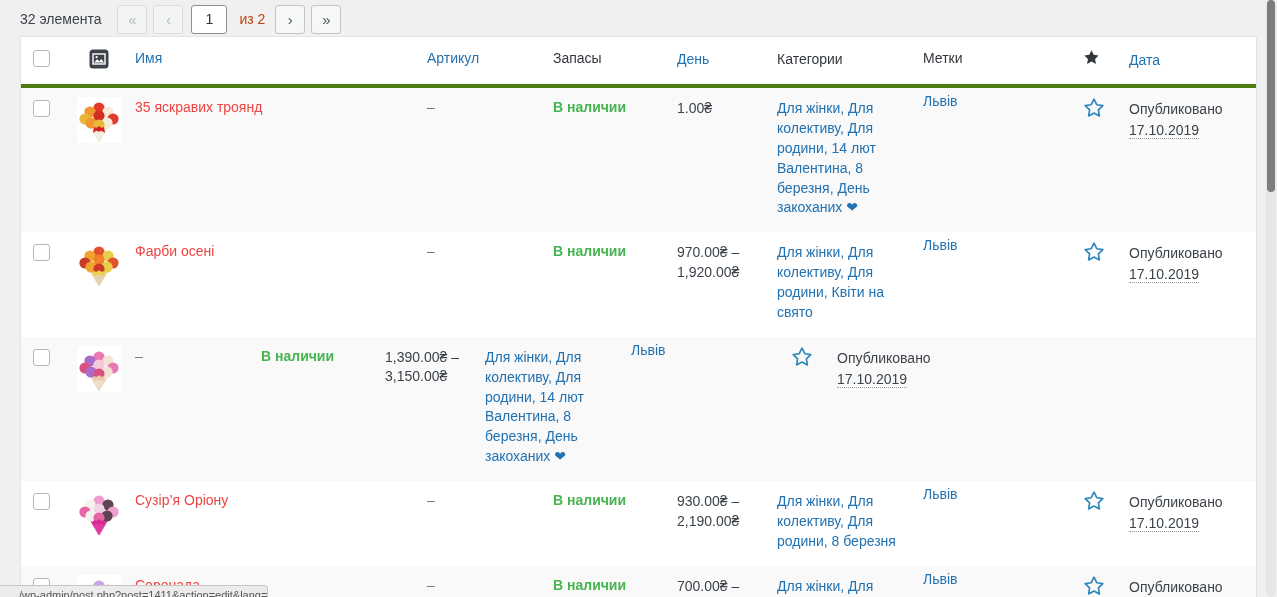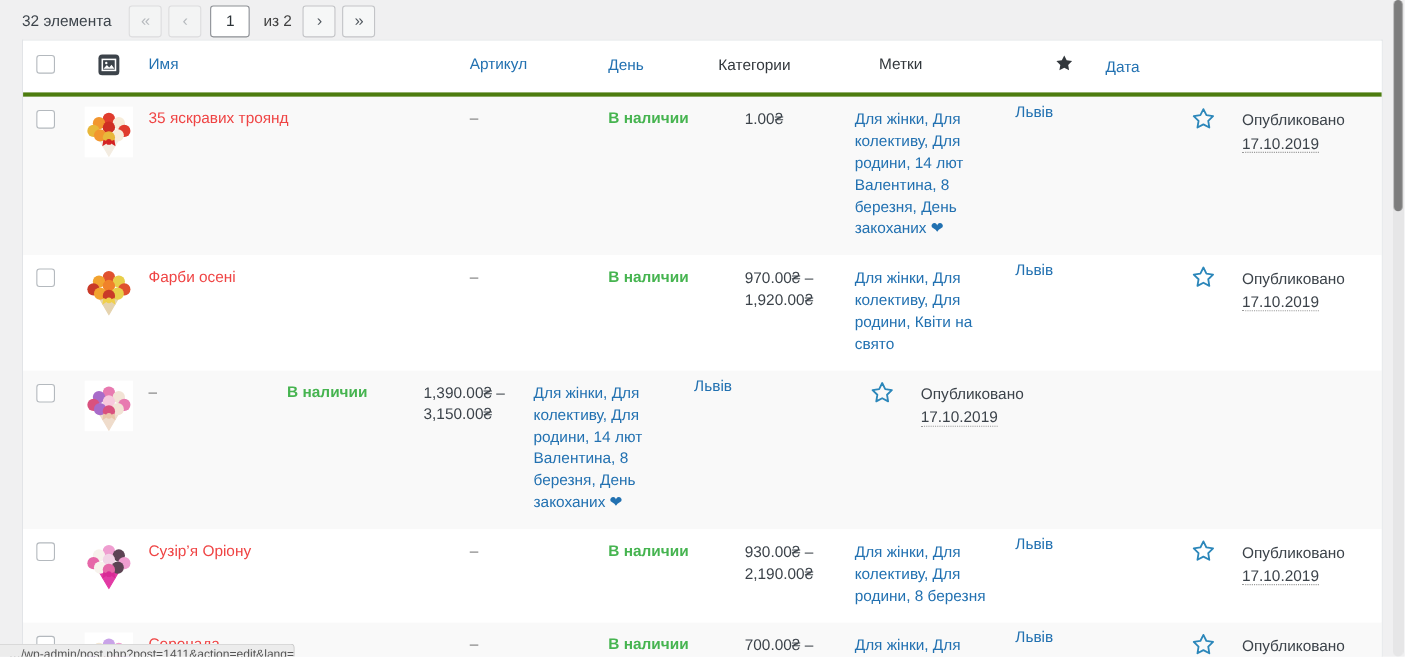--- a/index.html
+++ b/index.html
@@ -24,21 +24,21 @@
     background:#f6f7f7; color:#50575e; font-size:15px;
     display:flex; align-items:center; justify-content:center;
     cursor:pointer; user-select:none;
   }
   .pg-btn.disabled { color:#b5b9bd; border-color:#dcdcde; background:#f3f4f4; cursor:default; }
   .pg-current {
     width:36px; height:29px; text-align:center;
     border:1px solid #8c8f94; border-radius:3px; background:#fff;
     font-size:14px; color:#2c3338; margin:0 2px;
   }
-  .pg-total { margin:6px 4px; color:#404040; }
+  .pg-total { margin:6px 4px; color:#c2410c; }
 
   
   .list-table {
     margin:0 20px; background:#fff;
     border:1px solid #e2e4e7; border-bottom:none;
   }
   .thead { display:flex; background:#fff; border-bottom:4px solid #4d7c0f; }
   .thead .cell { padding-top:13px; padding-bottom:12px; font-size:14px; }
   .th-link { color:#2271b1; text-decoration:none; cursor:pointer; }
   .th-plain { color:#32373c; }
@@ -125,20 +125,21 @@
         <svg width="20" height="20" viewBox="0 0 20 20">
           <rect x="0.5" y="0.5" width="19" height="19" rx="3.5" fill="#3c434a"></rect>
           <rect x="4" y="5" width="12" height="10" fill="none" stroke="#fff" stroke-width="1.4"></rect>
           <circle cx="7.6" cy="8.2" r="1.1" fill="#fff"></circle>
           <path d="M5 13.5 L8.2 10.2 L10.3 12.3 L12.4 9.9 L15 13.5 Z" fill="#fff"></path>
         </svg>
       </span>
     </div>
     <div class="cell col-name"><a class="th-link">Имя</a></div>
     <div class="cell col-sku" style="color:inherit;"><a class="th-link">Артикул</a></div>
+    <div class="cell col-stock"><span class="th-plain">Запасы</span></div>
     <div class="cell col-price"><a class="th-link">День</a></div>
     <div class="cell col-cats"><span class="th-plain">Категории</span></div>
     <div class="cell col-tags"><span class="th-plain">Метки</span></div>
     <div class="cell col-star" style="padding-top:12px;">
       <span>
         <svg width="17" height="17" viewBox="0 0 20 20">
           <path d="M10 1.6 L12.6 6.9 L18.4 7.7 L14.2 11.8 L15.2 17.6 L10 14.8 L4.8 17.6 L5.8 11.8 L1.6 7.7 L7.4 6.9 Z" fill="#32373c"></path>
         </svg>
       </span>
     </div>

